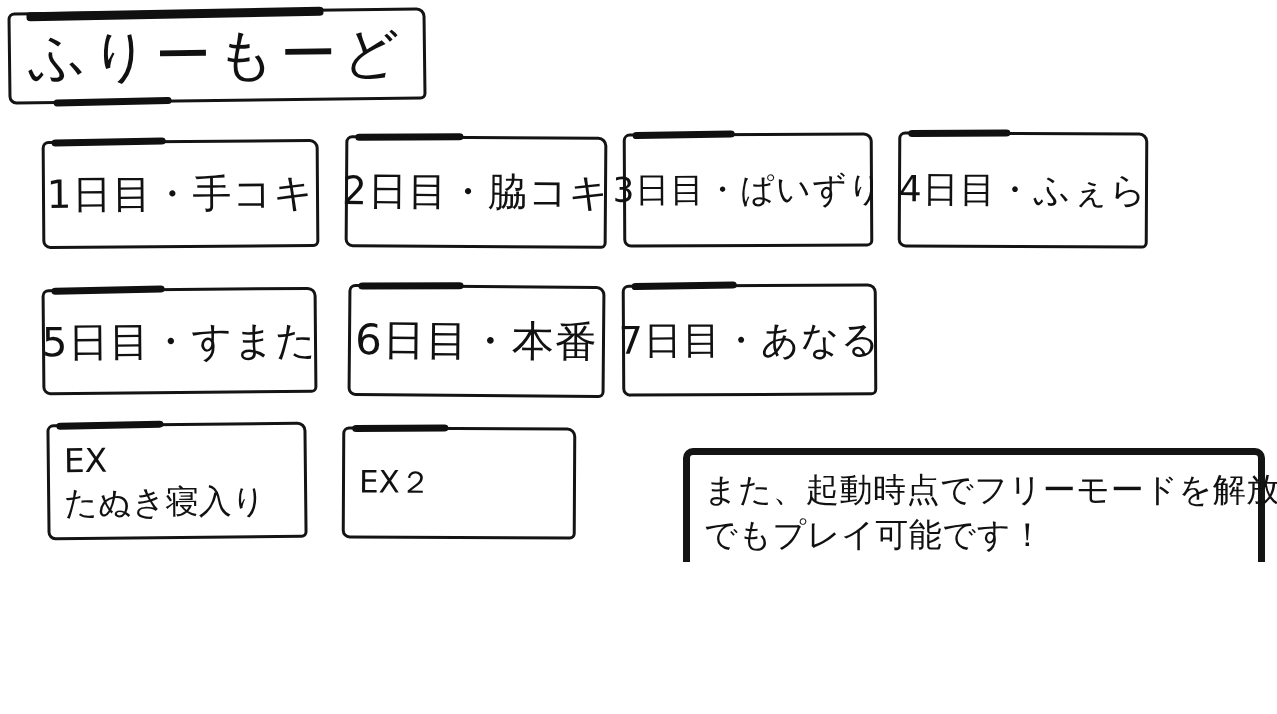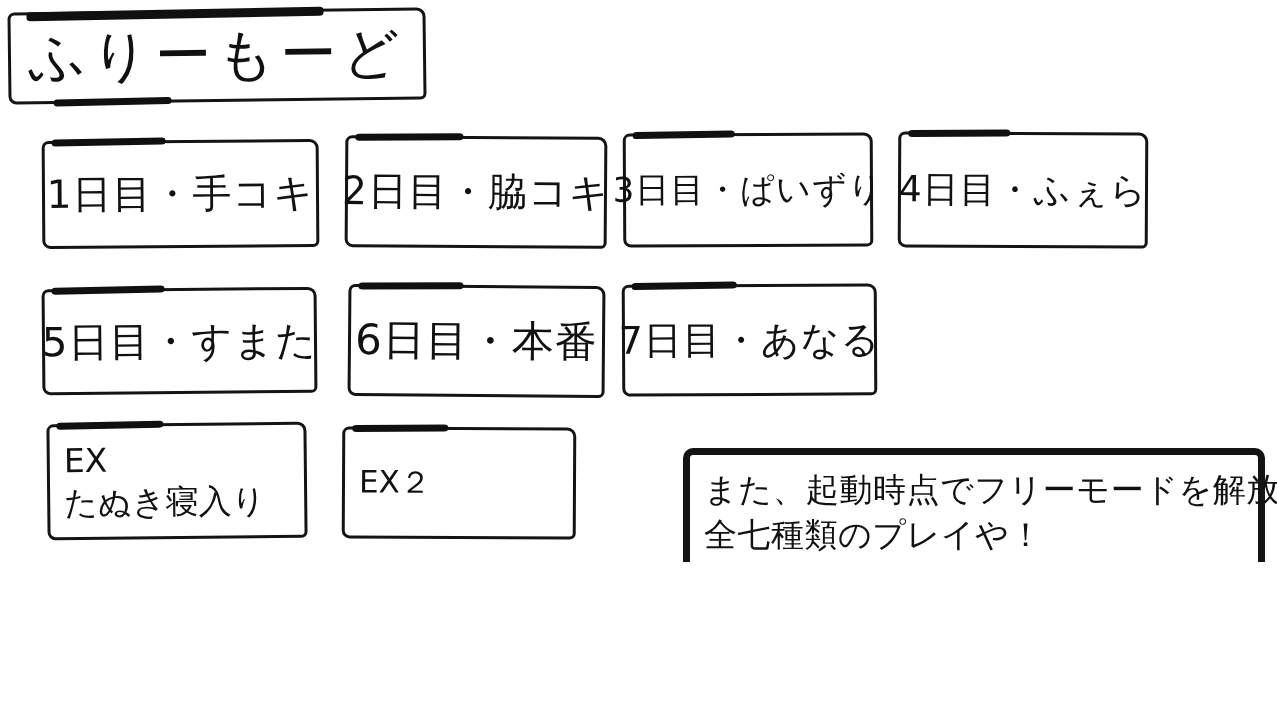--- a/index.html
+++ b/index.html
@@ -158,16 +158,16 @@
   <div class="hd-box ex-btn ex1">
     <span>EX</span>
     <span>たぬき寝入り</span>
   </div>
   <div class="hd-box ex-btn ex2">
     <span>EX２</span>
   </div>
 
   <div class="info-box">
     <div class="info-line">また、起動時点でフリーモードを解放。</div>
-    <div class="info-line">全七種類のプレイや！</div>
+    <div class="info-line">でもプレイ可能です！</div>
   </div>
 
 </div>
 
 </body></html>

